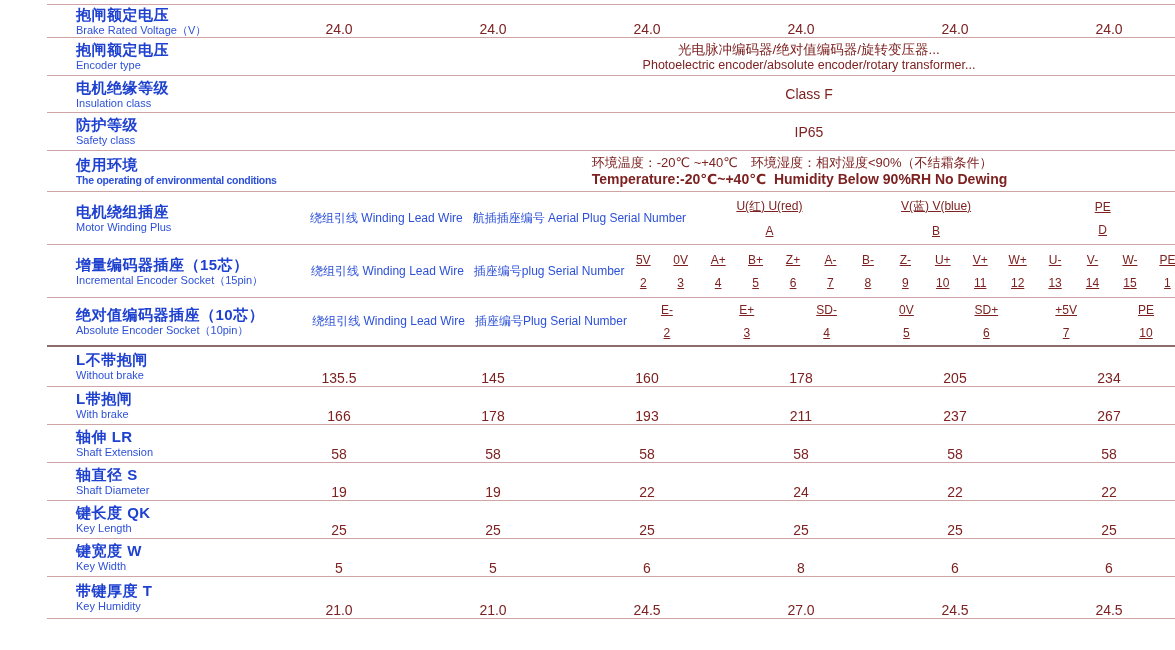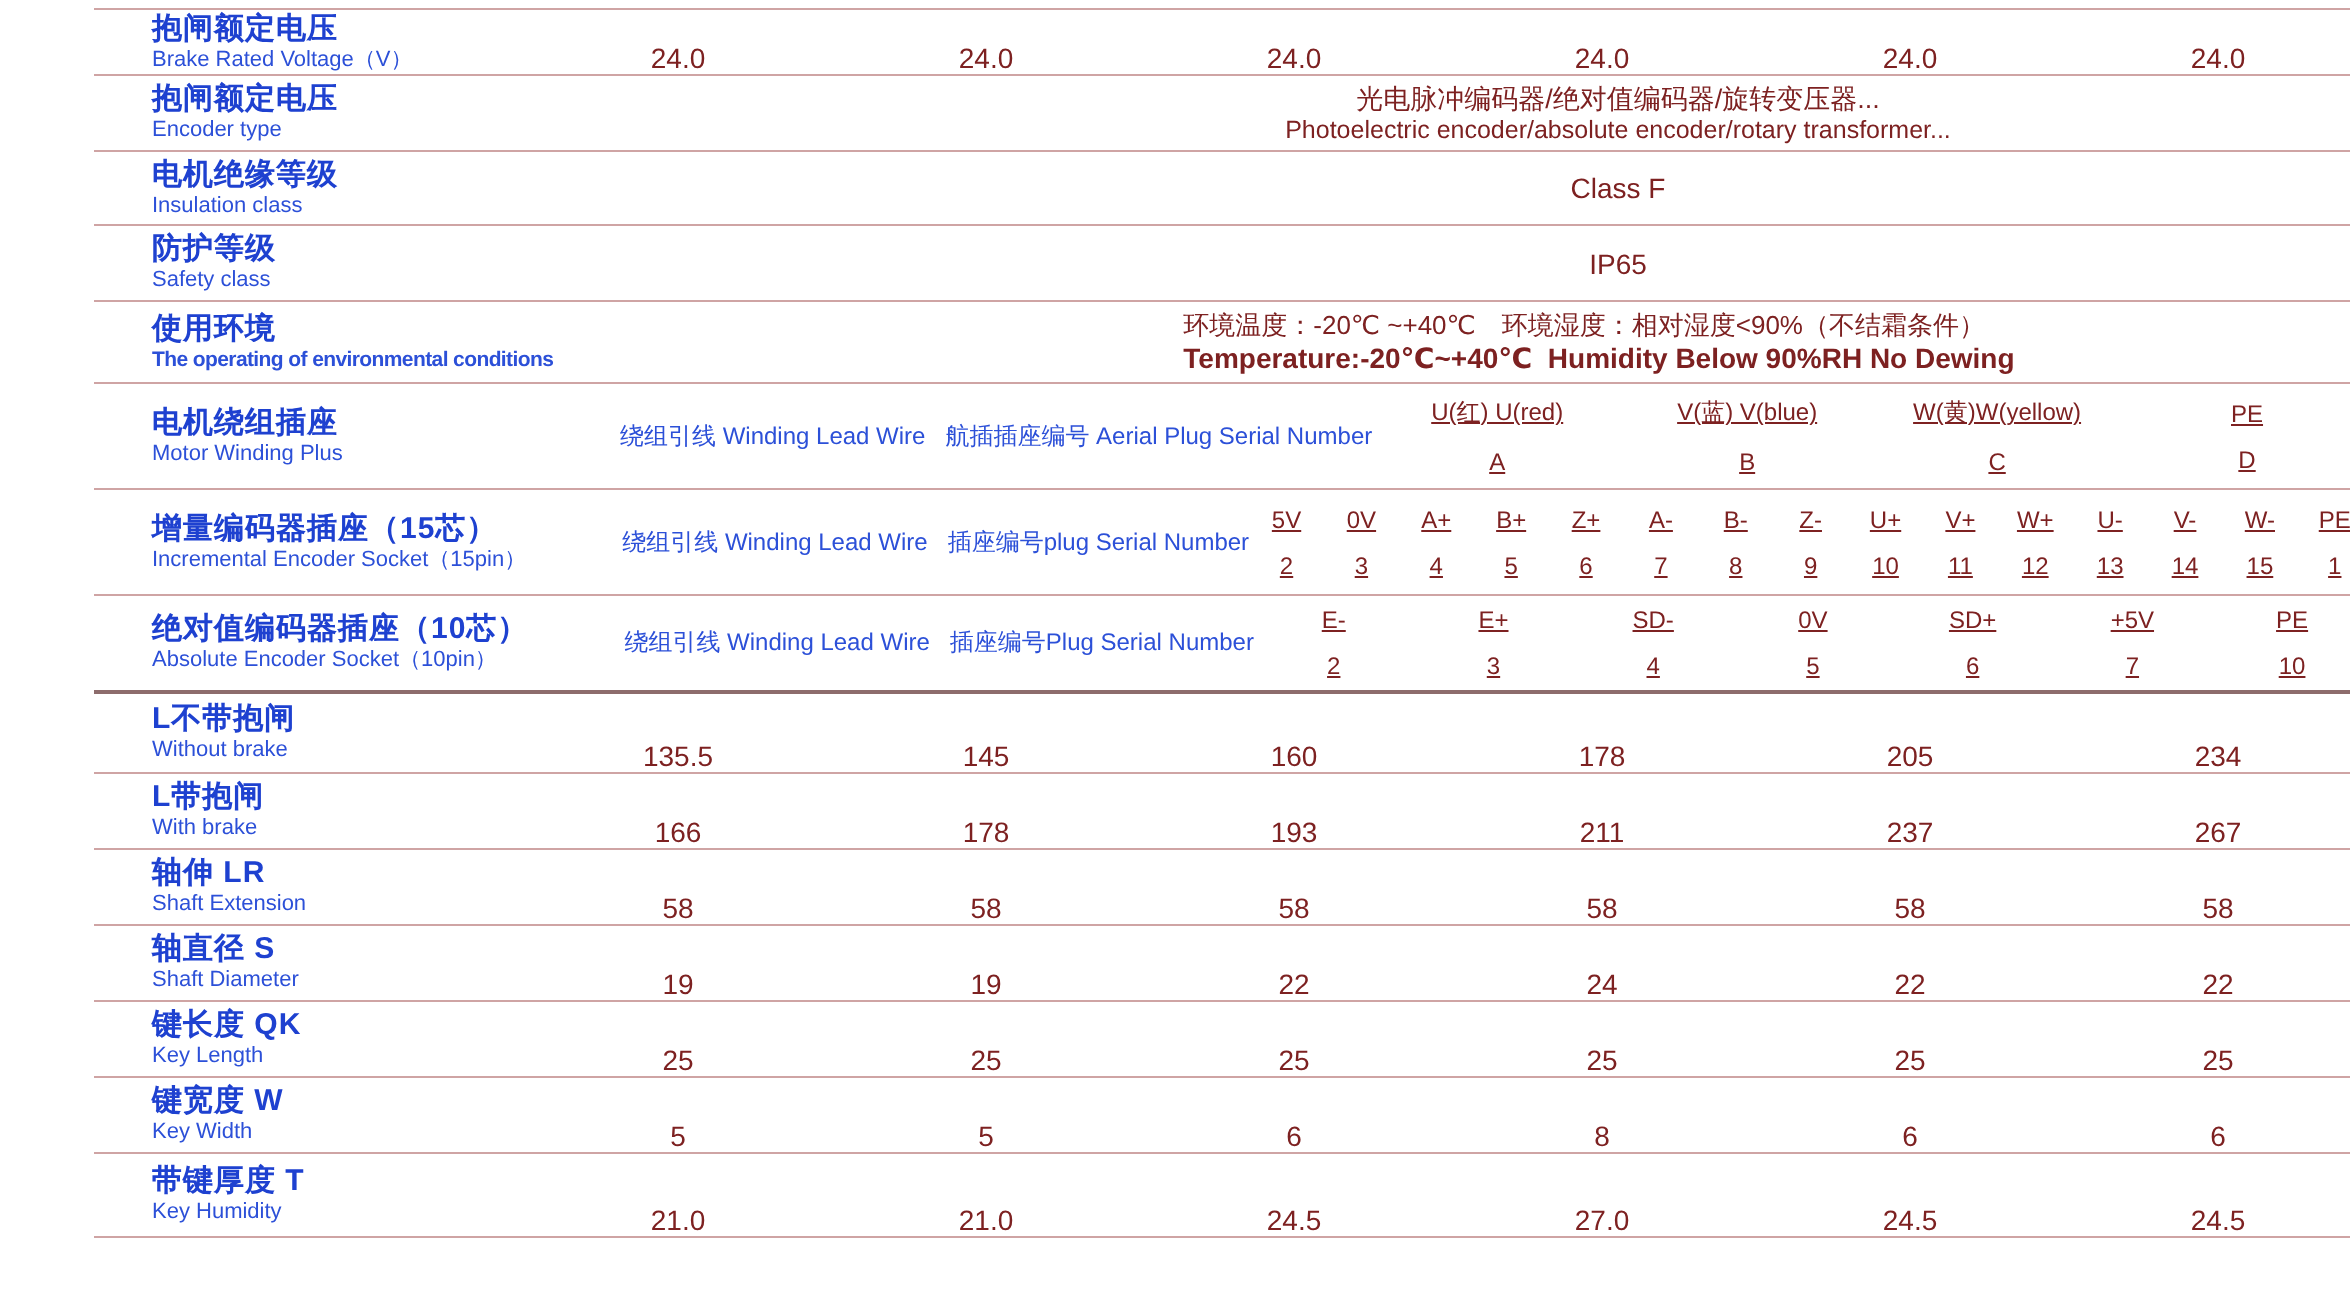--- a/index.html
+++ b/index.html
@@ -114,24 +114,20 @@
     <div class="pins">
         <div class="pin">
           <span>U(红) U(red)</span>
           <span>A</span>
         </div>
         <div class="pin">
           <span>V(蓝) V(blue)</span>
           <span>B</span>
         </div>
         <div class="pin">
-          <span>W(黄)W(yellow)</span>
-          <span>C</span>
-        </div>
-        <div class="pin">
           <span>PE</span>
           <span>D</span>
         </div>
       </div>
   </div>
 
   <div class="row h53">
     <div class="label">
       <div class="zh">增量编码器插座（15芯）</div>
       <div class="en">Incremental Encoder Socket（15pin）</div>

